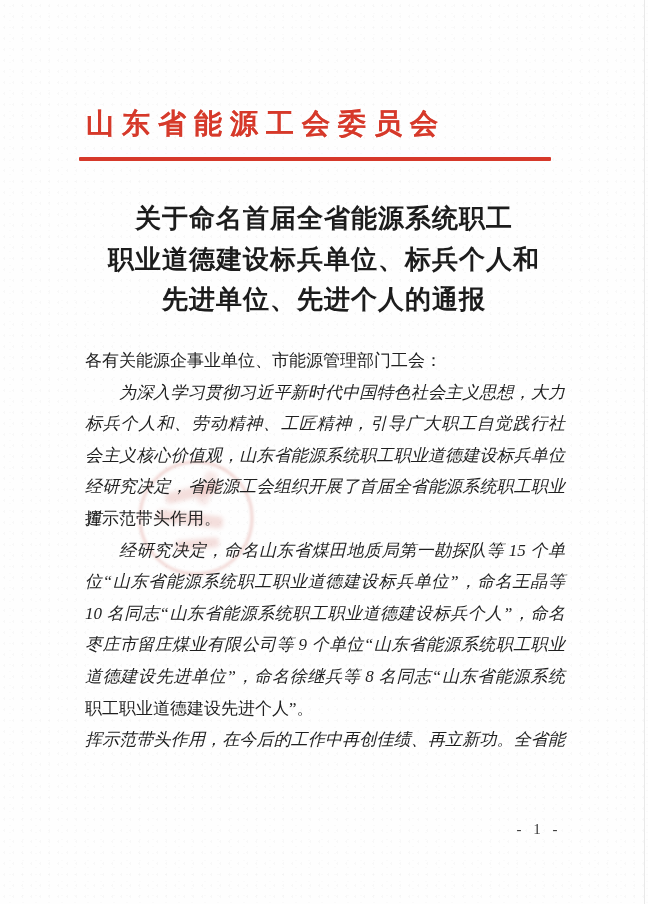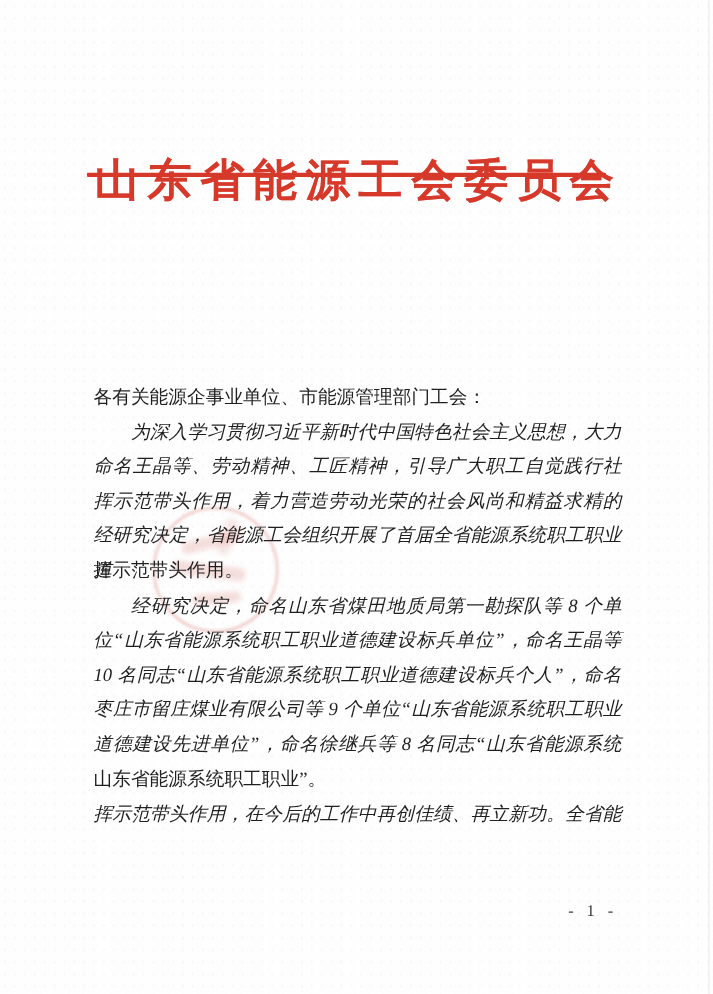--- a/index.html
+++ b/index.html
@@ -24,26 +24,25 @@
     position: absolute; top: 0; right: 3px;
     width: 1px; height: 100%;
     background: #e9e9e9;
   }
 
   
   .org-name {
     position: absolute; top: 101px; left: 86px; width: 472px;
     font-family: "Liberation Serif", serif;
     font-weight: bold;
-    font-size: 40px; line-height: 46px;
+    font-size: 28px; line-height: 46px;
     letter-spacing: 8px;
     white-space: nowrap;
     color: var(--accent, #d6392a);
     text-shadow: 0 0 0.6px rgba(214,57,42,0.65);
-    margin-top: 40px;
   }
   .red-rule {
     position: absolute; top: 157px; left: 79px;
     width: 472px; height: 4px;
     background: var(--accent, #d6392a);
     border-radius: 1px;
   }
 
   
   .doc-title {
@@ -108,41 +107,46 @@
 </style>
 </head>
 <body>
 
 <div class="page">
 
   <div class="org-name">山东省能源工会委员会</div>
 
   <div class="red-rule"></div>
 
+  <div class="doc-title">
+    <div>关于命名首届全省能源系统职工</div>
+    <div>职业道德建设标兵单位、标兵个人和</div>
+    <div>先进单位、先进个人的通报</div>
+  </div>
 
   <div class="seal">
     <div class="ring"></div>
     <div class="smudge s1"></div>
     <div class="smudge s2"></div>
     <div class="smudge s3"></div>
     <div class="smudge s4"></div>
   </div>
 
   <div class="doc-body" id="doc-body">
       <div class="line">各有关能源企事业单位、市能源管理部门工会：</div>
       <div class="line fill indent">为深入学习贯彻习近平新时代中国特色社会主义思想，大力</div>
-      <div class="line fill">命名王晶等、劳动精神、工匠精神，引导广大职工自觉践行社</div>
-      <div class="line fill">挥示范带头作用，着力营造劳动光荣的社会风尚和精益求精的</div>
+      <div class="line fill">标兵个人和、劳动精神、工匠精神，引导广大职工自觉践行社</div>
+      <div class="line fill">会主义核心价值观，山东省能源系统职工职业道德建设标兵单位</div>
       <div class="line fill">经研究决定，省能源工会组织开展了首届全省能源系统职工职业道</div>
       <div class="line">挥示范带头作用。</div>
-      <div class="line fill indent">经研究决定，命名山东省煤田地质局第一勘探队等 8 个单</div>
+      <div class="line fill indent">经研究决定，命名山东省煤田地质局第一勘探队等 15 个单</div>
       <div class="line fill">位“山东省能源系统职工职业道德建设标兵单位”，命名王晶等</div>
       <div class="line fill">10 名同志“山东省能源系统职工职业道德建设标兵个人”，命名</div>
       <div class="line fill">枣庄市留庄煤业有限公司等 9 个单位“山东省能源系统职工职业</div>
       <div class="line fill">道德建设先进单位”，命名徐继兵等 8 名同志“山东省能源系统</div>
-      <div class="line">山东省能源系统职工职业”。</div>
+      <div class="line">职工职业道德建设先进个人”。</div>
       <div class="line fill">挥示范带头作用，在今后的工作中再创佳绩、再立新功。全省能</div>
     </div>
 
   <div class="page-number">- 1 -</div>
 
   <div class="page-edge"></div>
 </div>
 
 </body></html>

